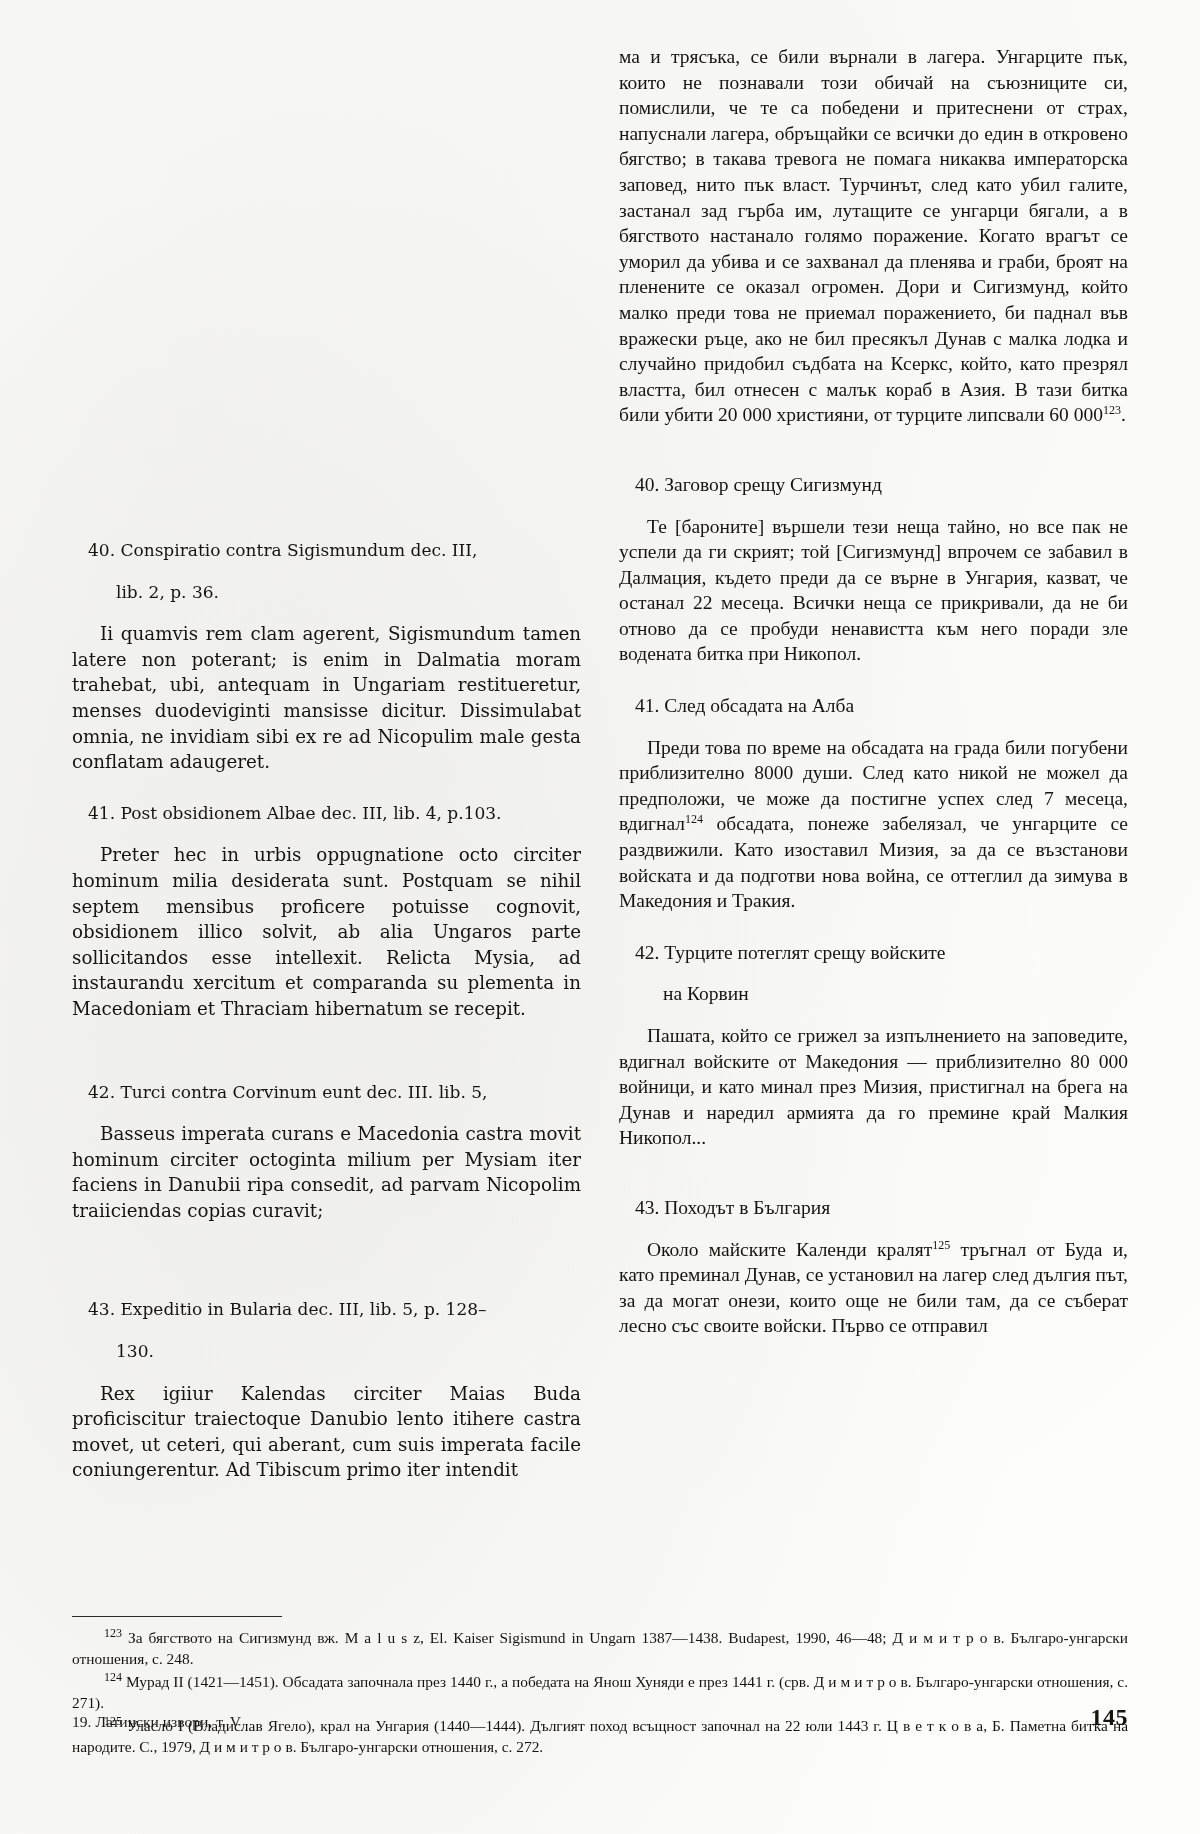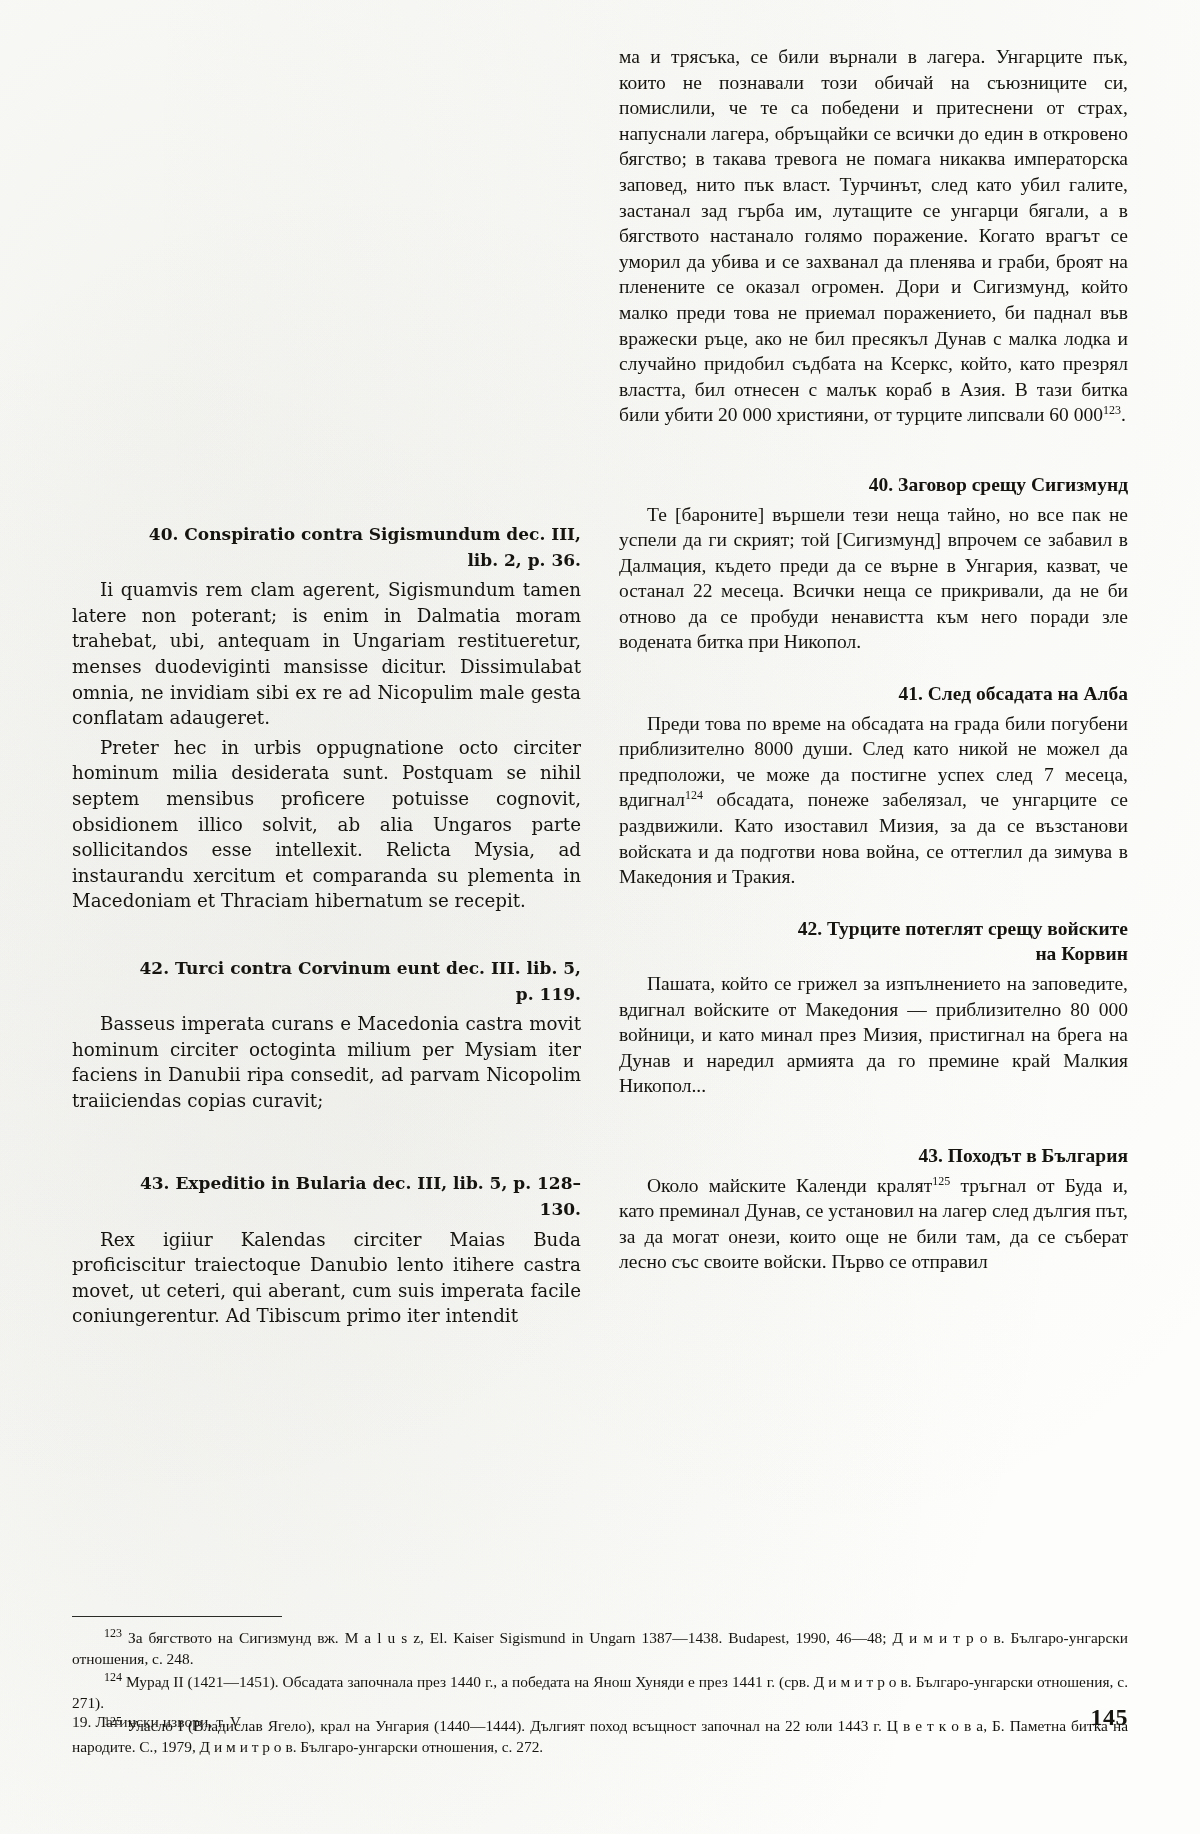--- a/index.html
+++ b/index.html
@@ -47,25 +47,25 @@
   .col-left { padding-top: 0; }
   p {
     margin: 0;
     font-size: 19.5px;
     line-height: 25.6px;
     text-align: justify;
     text-justify: inter-word;
   }
   .indent { text-indent: 28px; }
   .sec-head {
-    margin: 0;
+    margin: 16px;
     font-size: 19.5px;
     line-height: 25.6px;
-    font-weight: bold;
-    text-align: right;
+    font-weight: normal;
+    text-align: left;
   }
   .latin {
     font-family: "DejaVu Serif", serif;
     font-size: 18.3px;
     line-height: 25.6px;
   }
   .latin.sec-head {
     font-family: "DejaVu Serif", serif;
     font-size: 17px;
   }
@@ -137,25 +137,25 @@
         <div class="spacer-70"></div>
         <div class="spacer-70"></div>
         <div class="spacer-70"></div>
         <div class="spacer-70"></div>
         <div class="spacer-58"></div>
 
         <p class="sec-head latin">40. Conspiratio contra Sigismundum dec. III,</p>
         <p class="sec-head latin" style="padding-left:28px">lib. 2, p. 36.</p>
         <p class="latin indent gap-after-head">Ii quamvis rem clam agerent, Sigismundum tamen latere non poterant; is enim in Dalmatia moram trahebat, ubi, antequam in Ungariam restitueretur, menses duodeviginti mansisse dicitur. Dissimulabat omnia, ne invidiam sibi ex re ad Nicopulim male gesta conflatam adaugeret.</p>
 
+        <p class="sec-head latin gap-before-head">41. Post obsidionem Albae dec. III, lib. 4, p.103.</p>
         <p class="latin indent gap-after-head">Preter hec in urbis oppugnatione octo circiter hominum milia desiderata sunt. Postquam se nihil septem mensibus proficere potuisse cognovit, obsidionem illico solvit, ab alia Ungaros parte sollicitandos esse intellexit. Relicta Mysia, ad instaurandu xercitum et comparanda su plementa in Macedoniam et Thraciam hibernatum se recepit.</p>
 
         <div class="spacer-42"></div>
         <p class="sec-head latin">42. Turci contra Corvinum eunt dec. III. lib. 5,</p>
-        <p class="sec-head latin" style="padding-left:28px">p. 119.</p>
         <p class="latin indent gap-after-head">Basseus imperata curans e Macedonia castra movit hominum circiter octoginta milium per Mysiam iter faciens in Danubii ripa consedit, ad parvam Nicopolim traiiciendas copias curavit;</p>
 
         <div class="spacer-58"></div>
         <p class="sec-head latin">43. Expeditio in Bularia dec. III, lib. 5, p. 128–</p>
         <p class="sec-head latin" style="padding-left:28px">130.</p>
         <p class="latin indent gap-after-head">Rex igiiur Kalendas circiter Maias Buda proficiscitur traiectoque Danubio lento itihere castra movet, ut ceteri, qui aberant, cum suis imperata facile coniungerentur. Ad Tibiscum primo iter intendit</p>
       </div>
 
       <div class="col col-right">
         <p><span>ма и трясъка, се били върнали в лагера. Унгарците пък, които не познавали този обичай на съюзниците си, помислили, че те са победени и притеснени от страх, напуснали лагера, обръщайки се всички до един в откровено бягство; в такава тревога не помага никаква императорска заповед, нито пък власт. Турчинът, след като убил галите, застанал зад гърба им, лутащите се унгарци бягали, а в бягството настанало голямо поражение. Когато врагът се уморил да убива и се захванал да пленява и граби, броят на пленените се оказал огромен. Дори и Сигизмунд, който малко преди това не приемал поражението, би паднал във вражески ръце, ако не бил пресякъл Дунав с малка лодка и случайно придобил съдбата на Ксеркс, който, като презрял властта, бил отнесен с малък кораб в Азия. В тази битка били убити 20 000 християни, от турците липсвали 60 000</span><sup>123</sup><span>.</span></p>

